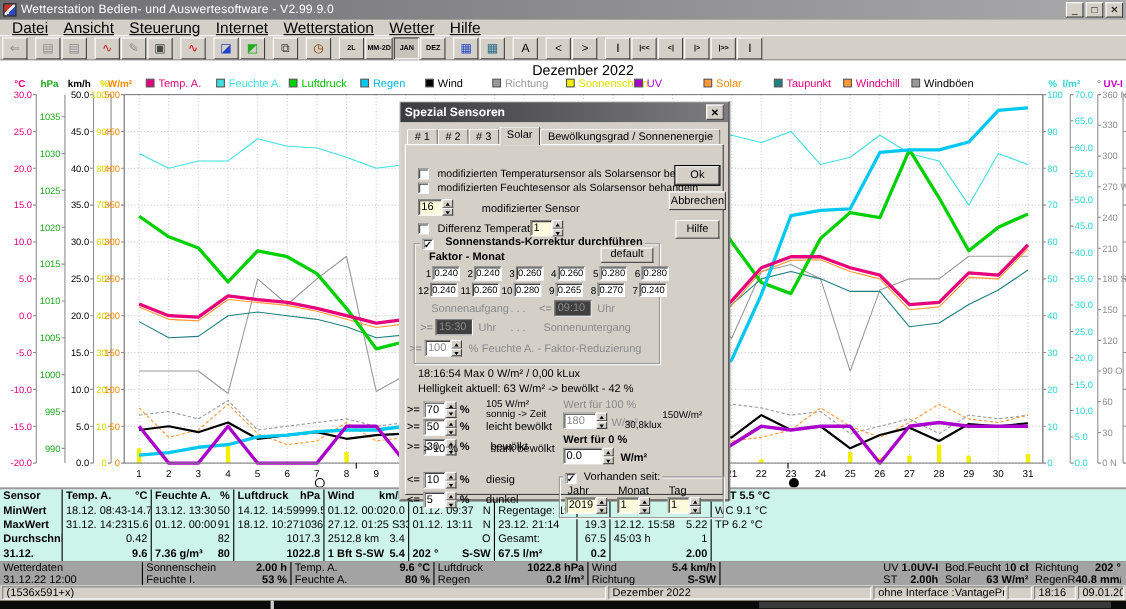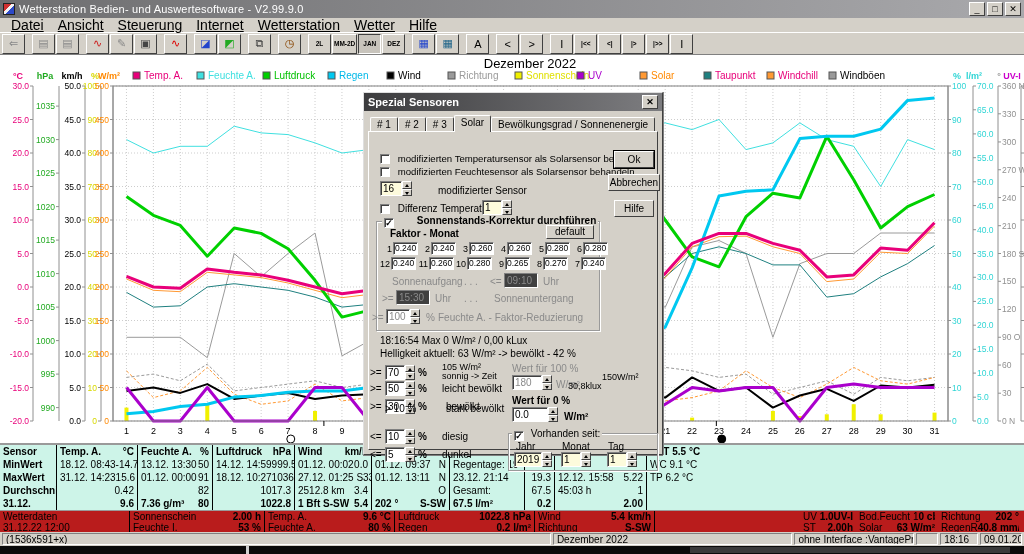--- a/index.html
+++ b/index.html
@@ -41,21 +41,21 @@
   .datatable { position:absolute; top:445px; left:0; width:1024px; height:65px; background:#cdf4e8;
     display:flex; }
   .dt-col { height:65px; }
   .dt-col.bordered { border-right:1px solid #000; }
   .dt-cell { height:13px; display:flex; justify-content:space-between; padding:0 3px;
     line-height:13px; white-space:nowrap; overflow:hidden; }
   .dt-cell .l { text-align:left; } .dt-cell .r { text-align:right; flex:1; }
   .b { font-weight:bold; }
 
   
-  .wpanel { position:absolute; top:510px; left:0; width:1024px; height:22px; background:#b91c1c;
+  .wpanel { position:absolute; top:510px; left:0; width:1024px; height:22px; background:#a3a3a3;
     display:flex; border-top:1px solid #9a9a9a; }
   .wp-g { height:22px; padding:0 3px; }
   .wp-g.bordered { border-right:1px solid #000; }
   .wp-row { height:11px; line-height:11px; display:flex; justify-content:space-between; white-space:nowrap; overflow:hidden; }
 
   
   .statusbar { position:absolute; top:532px; left:0; width:1024px; height:14px; background:#d4d0c8;
     display:flex; gap:2px; padding:1px 2px; }
   .sb-cell { border:1px solid; border-color:#808080 #ffffff #ffffff #808080;
     height:12px; line-height:11px; padding:0 3px; font-size:10px; white-space:nowrap; overflow:hidden; }
@@ -874,21 +874,21 @@
               </div>
               <div class="sb dn">
                 <i></i>
               </div>
             </div>
           </div></div>
 
       <div class="groupbox" style="left:12px;top:110px;width:224px;height:110px"></div>
       <div class="abs" style="left:18px;top:104px;background:#d4d0c8;padding:0 2px">
         <span class="cb">✓</span>
-        <span class="b" style="margin-left:20px">Sonnenstands-Korrektur durchführen</span>
+        <span class="b" style="margin-left:8px">Sonnenstands-Korrektur durchführen</span>
       </div>
       <div class="abs b" style="left:26px;top:117px">Faktor - Monat</div>
       <div class="dbtn raised" style="left:182px;top:114px;width:48px;height:14px;line-height:12px">default</div>
       <div class="abs" style="left:16px;top:131px;display:flex" id="factor-row1">
           <div class="fac-pair">
             <span class="n">1</span>
             <span class="f">0.240</span>
           </div>
           <div class="fac-pair">
             <span class="n">2</span>

